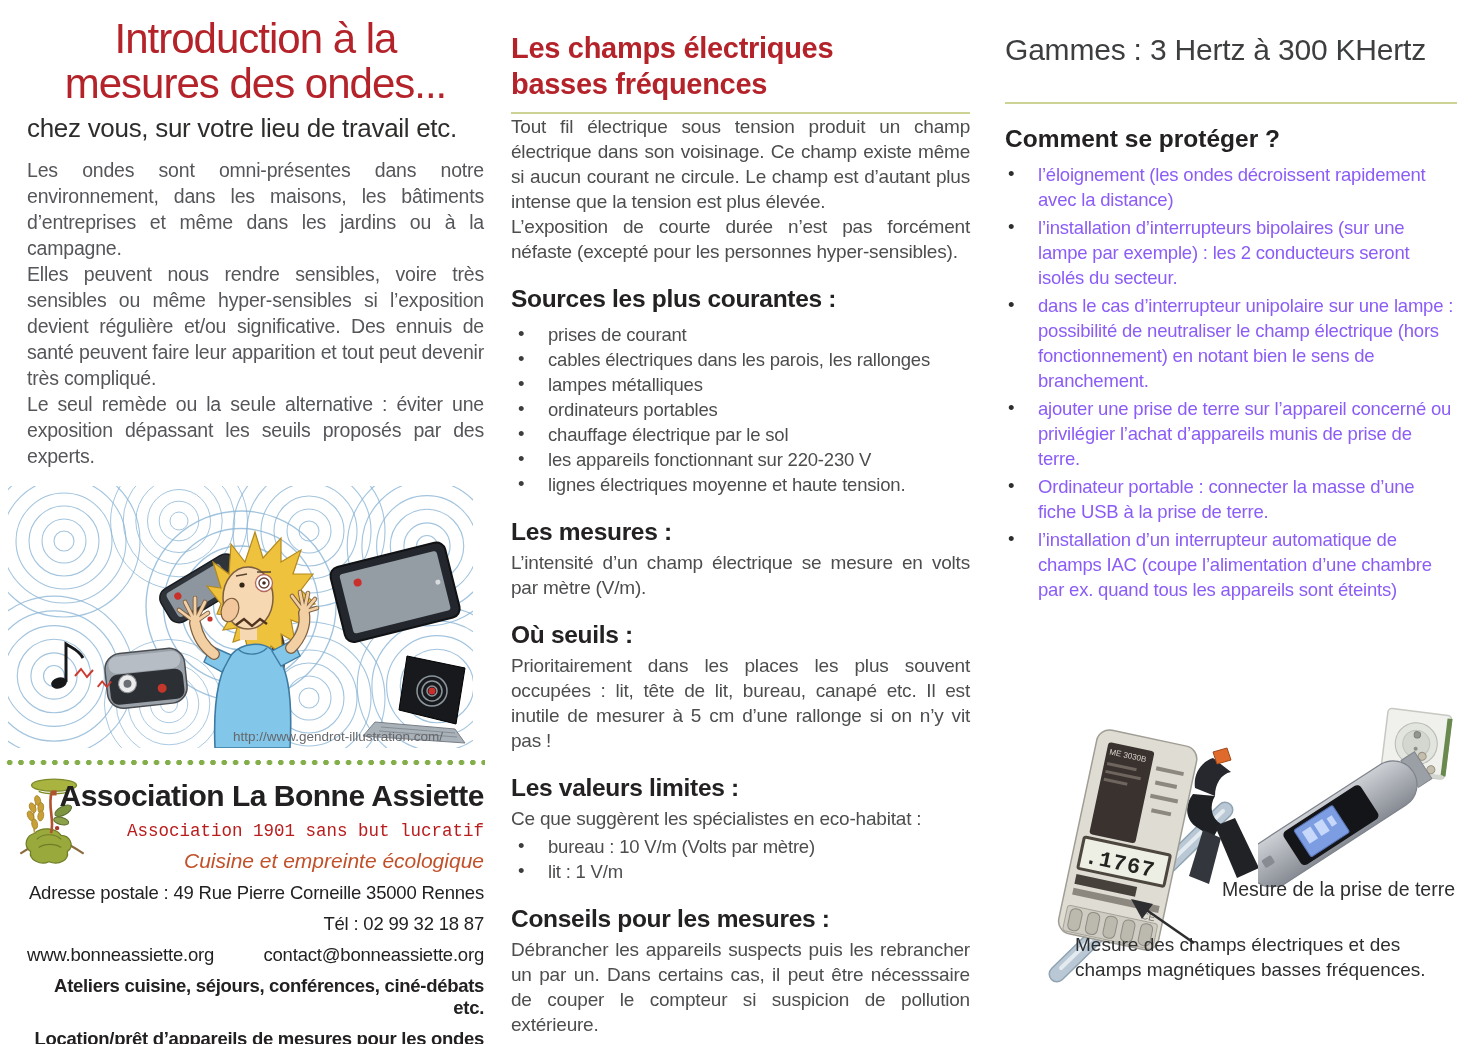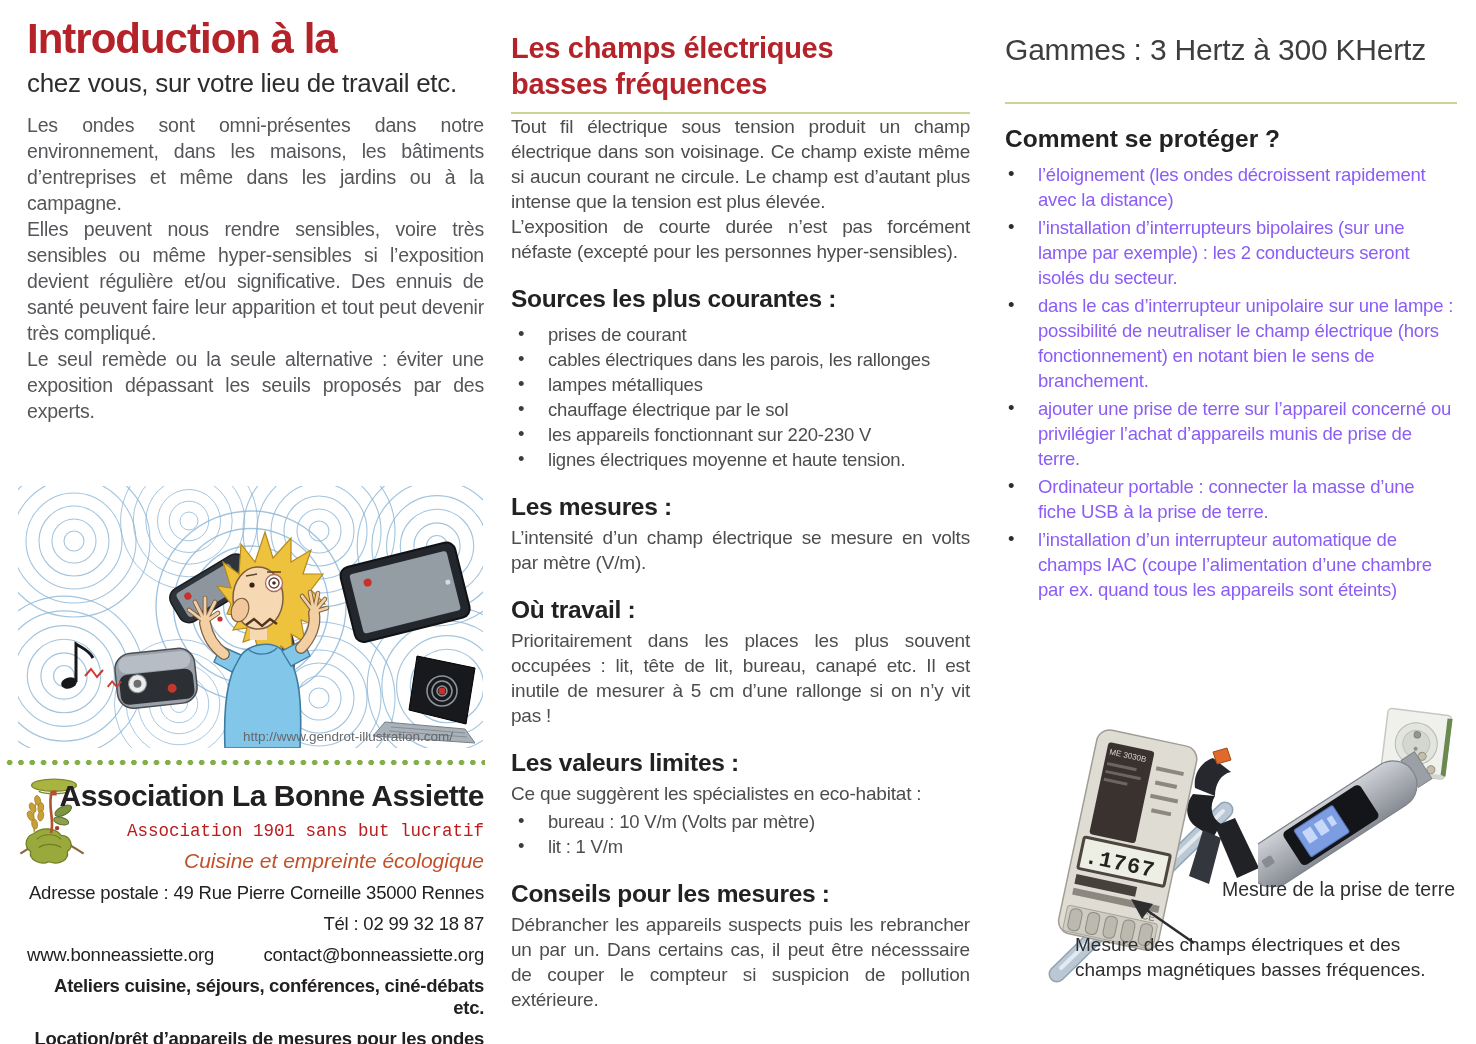--- a/index.html
+++ b/index.html
@@ -7,27 +7,27 @@
     --olive:#ccd394; --dot:#84ae49; --orange:#c2512a;
   }
   html,body{margin:0;padding:0;}
   body{
     width:1476px;height:1044px;position:relative;background:#ffffff;
     font-family:"Liberation Sans",sans-serif;overflow:hidden;
     -webkit-font-smoothing:antialiased;
   }
   
   .c1{position:absolute;left:27px;top:0;width:457px;}
-  .c1-title{margin-top:16px;font-size:42px;line-height:45px;font-weight:700;
-    color:var(--red);letter-spacing:-1px;}
+  .c1-title{margin-top:16px;font-size:42px;line-height:45px;font-weight:400;
+    color:var(--red);letter-spacing:-1px;text-align:center;}
   .c1-sub{font-size:26px;line-height:31px;color:#2e2d2b;margin-top:7px;letter-spacing:-0.3px;}
   .c1-body{margin-top:13px;}
   .c1-body p{margin:0;font-size:19.5px;line-height:26px;color:var(--body);
     text-align:justify;letter-spacing:-0.2px;}
-  .illu{position:absolute;left:18px;top:486px;width:465px;height:262px;}
+  .illu{position:absolute;left:8px;top:486px;width:465px;height:262px;}
   .illu svg{width:100%;height:100%;}
   .illu-credit{position:absolute;right:30px;bottom:4px;font-size:13.5px;color:#66676a;}
   .dots{position:absolute;left:4px;top:758px;width:481px;height:9px;
     background-image:radial-gradient(circle,var(--dot) 2.5px,rgba(0,0,0,0) 2.9px);
     background-size:11.3px 9px;background-repeat:repeat-x;}
   .logo{position:absolute;left:10px;top:772px;width:84px;height:100px;}
   .assoc{position:absolute;left:27px;top:779px;width:457px;text-align:right;color:#232021;}
   .assoc-name{font-size:30px;font-weight:700;letter-spacing:-0.5px;line-height:34px;}
   .assoc-legal{font-size:17.5px;color:#b91c1c;margin-top:8px;font-family:Liberation Mono, monospace;}
   .assoc-tag{font-size:21px;font-style:italic;color:var(--orange);margin-top:8px;}
@@ -64,20 +64,21 @@
   .cap-earth{position:absolute;right:2px;top:180px;font-size:19.5px;color:#2d2e30;}
   .arrowsvg{position:absolute;left:118px;top:196px;width:75px;height:52px;}
   .cap-emf{position:absolute;left:70px;top:234px;width:382px;font-size:19px;line-height:25px;color:#2d2e30;}
 </style>
 </head>
 <body>
 
 <div class="c1">
   <div class="c1-title">
     <div>Introduction à la</div>
+    <div>mesures des ondes...</div>
   </div>
   <div class="c1-sub">chez vous, sur votre lieu de travail etc.</div>
   <div class="c1-body">
     <p>Les ondes sont omni-présentes dans notre environnement, dans les maisons, les bâtiments d’entreprises et même dans les jardins ou à la campagne.</p>
     <p>Elles peuvent nous rendre sensibles, voire très sensibles ou même hyper-sensibles si l’exposition devient régulière et/ou significative. Des ennuis de santé peuvent faire leur apparition et tout peut devenir très compliqué.</p>
     <p>Le seul remède ou la seule alternative : éviter une exposition  dépassant les seuils proposés par des experts.</p>
   </div>
 </div>
 
 <div class="illu">
@@ -225,29 +226,30 @@
   </div>
   <hr class="rule">
   <p class="body intro">Tout fil électrique sous tension produit un champ électrique dans son voisinage. Ce champ existe même si aucun courant ne circule. Le champ est d’autant plus intense que la tension est plus élevée.</p>
   <p class="body">L’exposition de courte durée n’est pas forcément néfaste (excepté pour les personnes hyper-sensibles).</p>
 
   <h2 class="sec">Sources les plus courantes :</h2>
   <ul class="blt">
     <li>prises de courant</li>
     <li>cables électriques dans les parois, les rallonges</li>
     <li>lampes métalliques</li>
+    <li>ordinateurs portables</li>
     <li>chauffage électrique par le sol</li>
     <li>les appareils fonctionnant sur 220-230 V</li>
     <li>lignes électriques moyenne et haute tension.</li>
   </ul>
 
   <h2 class="sec tight">Les mesures :</h2>
   <p class="body">L’intensité d’un champ électrique se mesure en volts par mètre (V/m).</p>
 
-  <h2 class="sec tight">Où travail :</h2>
+  <h2 class="sec tight">Où seuils :</h2>
   <p class="body">Prioritairement dans les places les plus souvent occupées : lit, tête de lit, bureau, canapé etc. Il est inutile de mesurer à 5 cm d’une rallonge si on n’y vit pas !</p>
 
   <h2 class="sec tight">Les valeurs limites :</h2>
   <p class="body">Ce que suggèrent les spécialistes en eco-habitat :</p>
   <ul class="blt" style="margin-top:3px;">
     <li>bureau : 10 V/m  (Volts par mètre)</li>
     <li>lit : 1 V/m</li>
   </ul>
 
   <h2 class="sec tight">Conseils pour les mesures :</h2>

